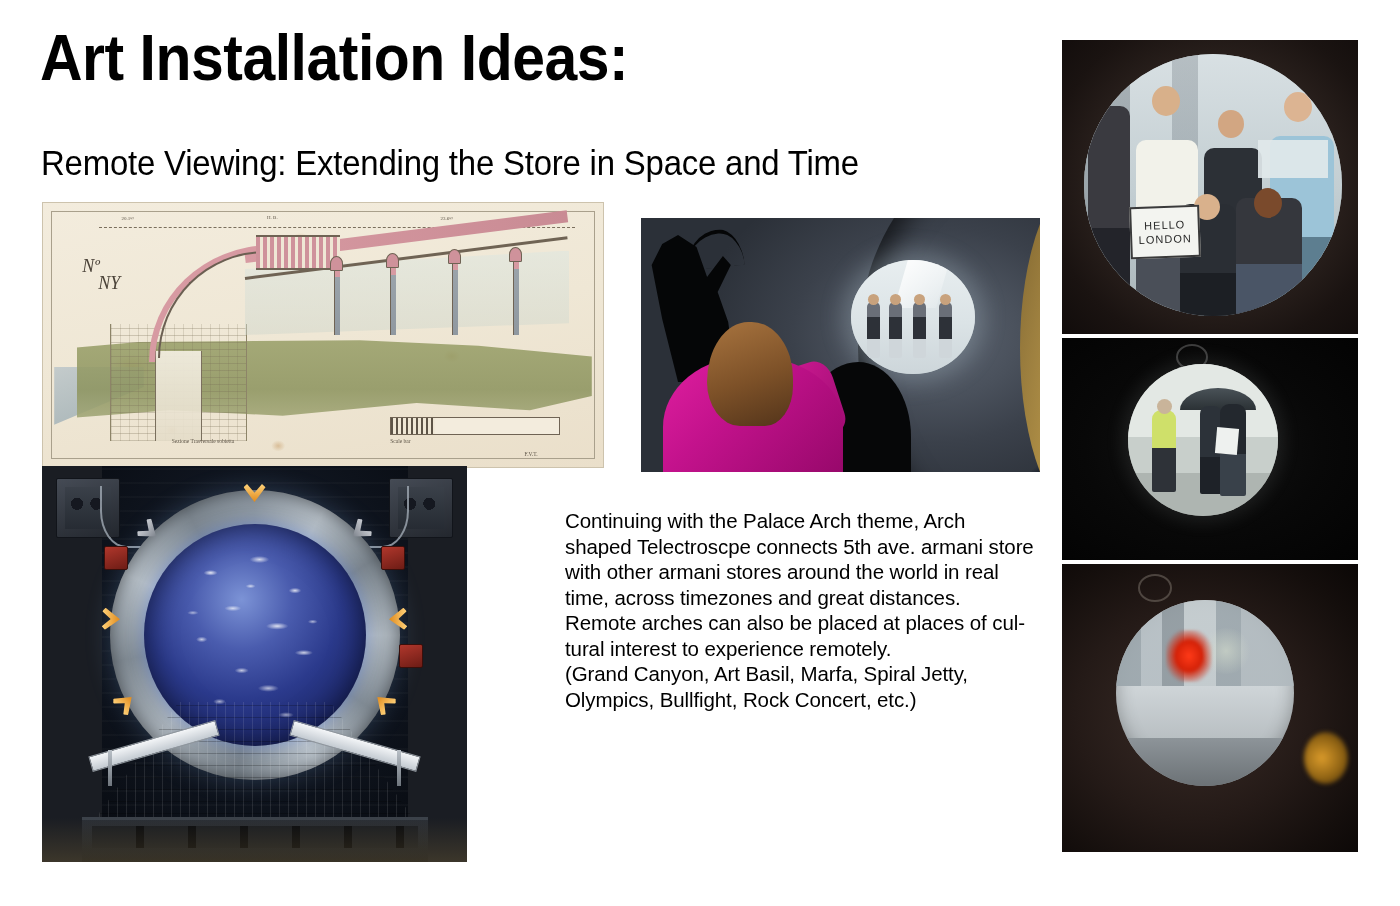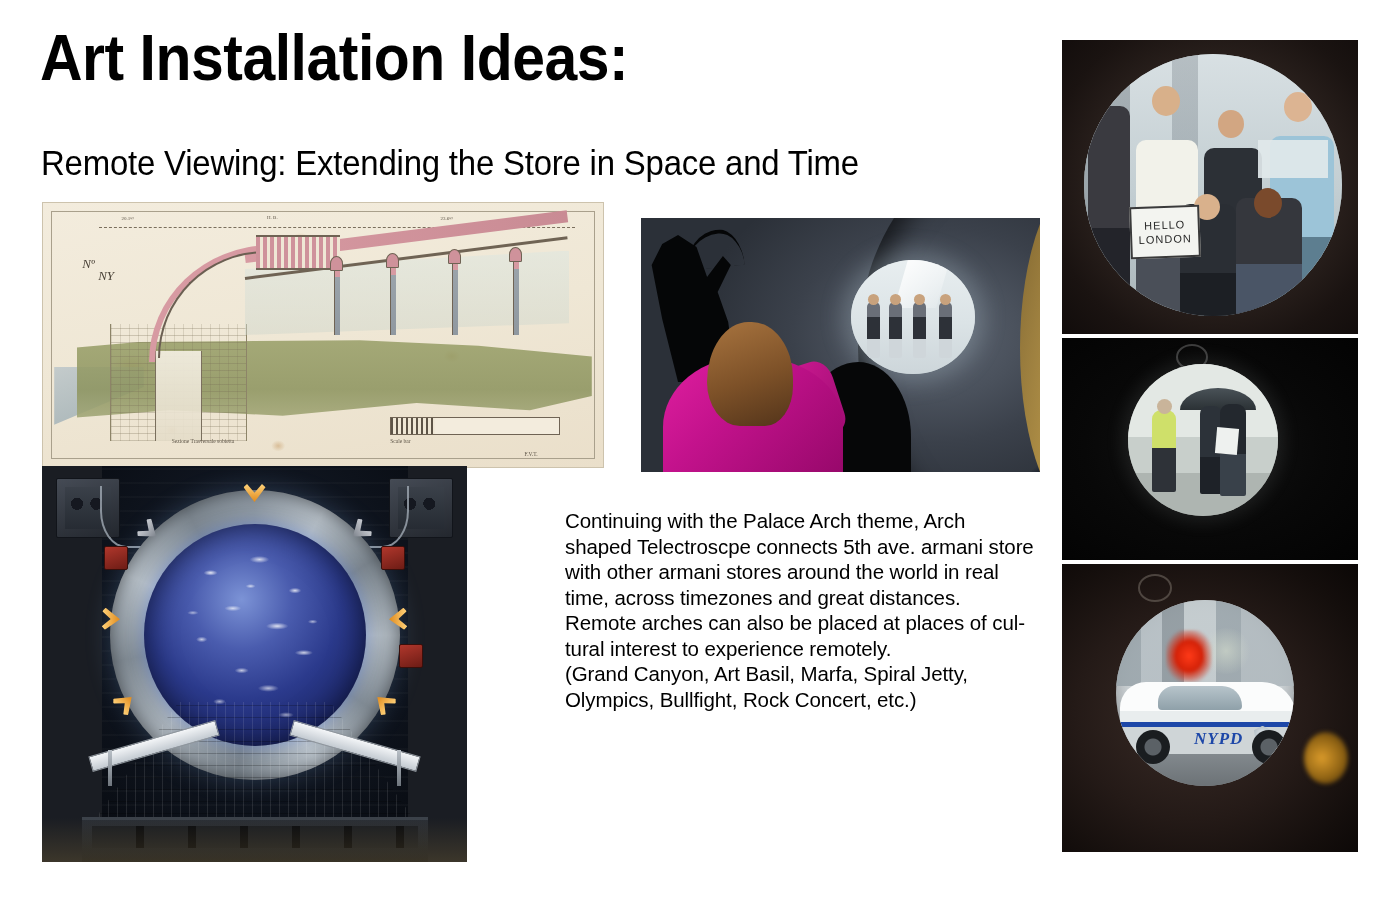--- a/index.html
+++ b/index.html
@@ -167,21 +167,21 @@
     position: absolute;
     font-size: 5px; color: #5d5447; font-family: "Liberation Serif", serif;
     white-space: nowrap;
   }
   
   #img-architectural-drawing .compass {
     position: absolute;
     left: 7%; top: 20%;
     font-family: "Liberation Serif", serif;
     font-style: italic;
-    font-size: 13px;
+    font-size: 18px;
     color: #4a4238;
   }
   #img-architectural-drawing .compass .n2 { display:block; margin-left: 16px; margin-top: -4px; }
   
   #img-architectural-drawing .scalebar {
     position: absolute;
     left: 62%; top: 81%; width: 30%; height: 16px;
     border: 1px solid #6f6354;
     background:
       repeating-linear-gradient(90deg, #5d5447 0 2px, #efe7d5 2px 5px) left / 26% 100% no-repeat,
@@ -754,28 +754,20 @@
     <div class="papers"></div>
   </div>
 </div>
 
 <div class="photo portal-photo" id="img-nypd-car">
   <div class="lens-mark"></div>
   <div class="disc">
     <div class="skyline"></div>
     <div class="red-flare"></div>
     <div class="road"></div>
-    <div class="car">
-      <div class="windshield"></div>
-      <div class="stripe"></div>
-      <div class="nypd">NYPD</div>
-      <div class="shield"></div>
-      <div class="wheel" style="left:16px;"></div>
-      <div class="wheel" style="right:10px;"></div>
-    </div>
     <div class="glare"></div>
   </div>
   <div class="orange-blob"></div>
 </div>
 
 <div id="body-copy">Continuing with the Palace Arch theme, Arch
 shaped Telectroscpe connects 5th ave. armani store
 with other armani stores around the world in real
 time, across timezones and great distances.
 Remote arches can also be placed at places of cul-

